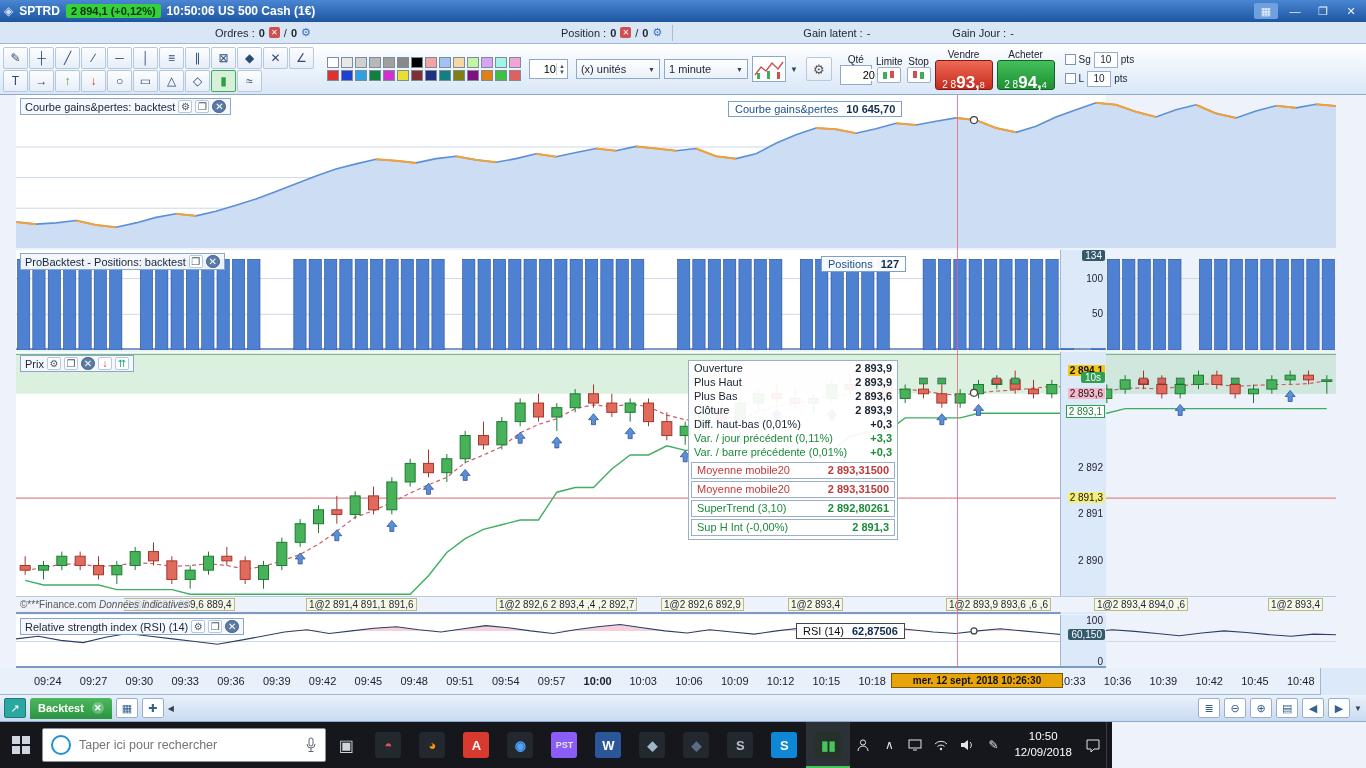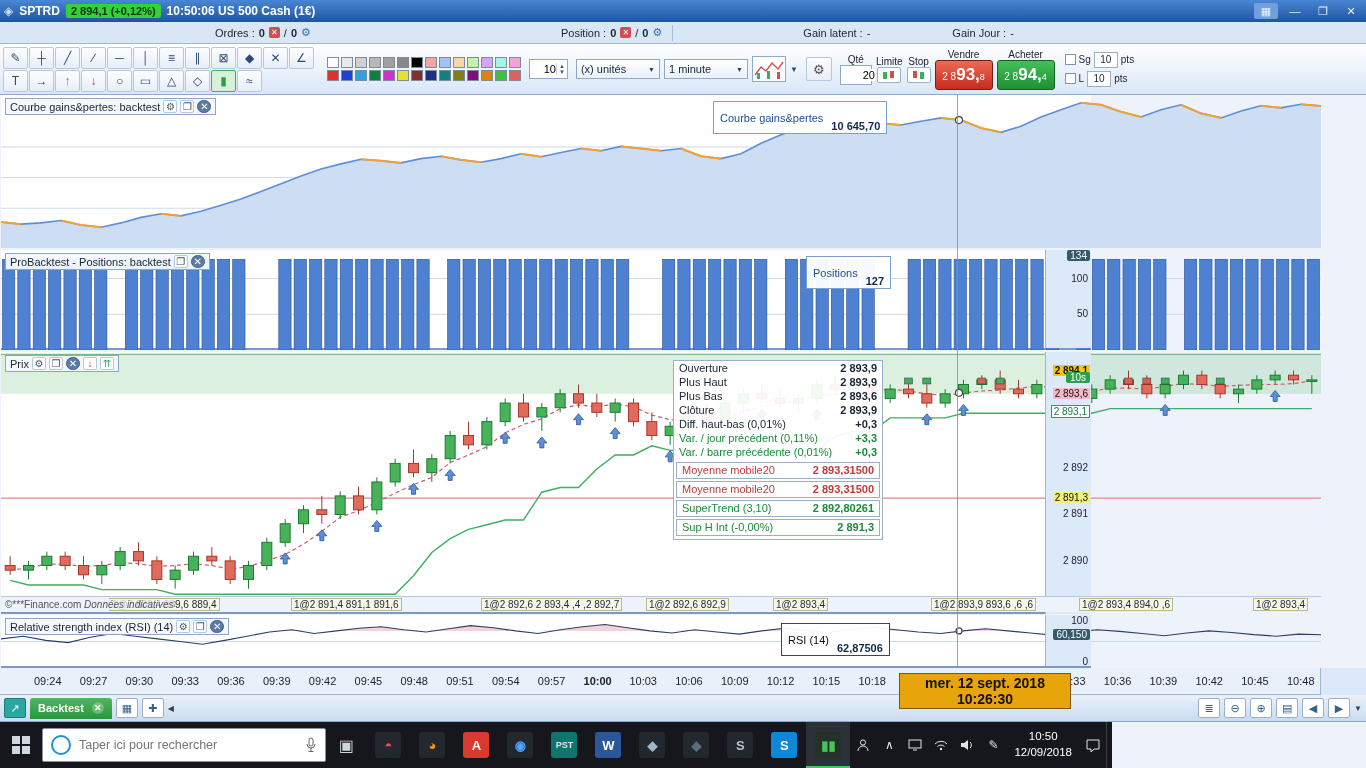--- a/index.html
+++ b/index.html
@@ -38,66 +38,66 @@
   .tb-group { display:flex; align-items:center; gap:4px; margin-left:8px; }
   .spinbox { display:flex; border:1px solid #8ea9cc; background:#fff; height:20px; align-items:center; }
   .spinbox input { border:0; width:26px; font-size:11px; text-align:right; outline:none; font-family:inherit; }
   .spin-arrows { display:flex; flex-direction:column; font-size:6px; color:#456; padding:0 2px; border-left:1px solid #c5d4e6; }
   .selectbox { border:1px solid #8ea9cc; background:linear-gradient(#fff,#e9f0f9); height:20px; display:flex; align-items:center; padding:0 4px; gap:6px; font-size:11px; }
   .selectbox .car { font-size:7px; color:#345; }
   .chartprev { width:34px; height:26px; border:1px solid #8ea9cc; background:#fff; position:relative; }
   .wrenchbtn { width:26px; height:24px; border:1px solid #b6c8de; background:linear-gradient(#fdfdfe,#e7eef8); display:flex; align-items:center; justify-content:center; border-radius:2px; font-size:13px; color:#555; }
   .ordercol { display:flex; flex-direction:column; align-items:center; font-size:10px; color:#223; }
   .minibtn { width:24px; height:16px; border:1px solid #9ab0ca; background:#fff; border-radius:2px; display:flex; align-items:center; justify-content:center; }
-  .bigbtn { width:58px; height:30px; border-radius:3px; color:#fff; display:flex; align-items:baseline; justify-content:center; padding-top:4px; border:1px solid #7a1d14; }
+  .bigbtn { width:58px; height:30px; border-radius:3px; color:#fff; display:flex; align-items:baseline; justify-content:center; padding-top:12px; border:1px solid #7a1d14; }
   .bigbtn.sell { background:linear-gradient(#ef6a54,#c62b1e); }
   .bigbtn.buy  { background:linear-gradient(#43c05a,#1f8f33); border-color:#136326; }
   .bigbtn .sm { font-size:10px; } .bigbtn .lg { font-size:17px; font-weight:bold; } .bigbtn .sup { font-size:9px; vertical-align:super; }
   .ptscol { display:flex; flex-direction:column; gap:3px; margin-left:6px; font-size:10px; }
   .ptsrow { display:flex; align-items:center; gap:3px; }
   .ptsbox { width:24px; height:16px; border:1px solid #9ab0ca; background:#fff; display:flex; align-items:center; justify-content:center; }
   .chk { width:11px; height:11px; border:1px solid #7c93b3; background:#fff; display:inline-block; }
 
   
-  .panel { position:absolute; left:1px; width:1090px; background:#fff; border-bottom:2px solid #7f9ac0; }
+  .panel { position:absolute; left:16px; width:1090px; background:#fff; border-bottom:2px solid #7f9ac0; }
   .plot { position:absolute; left:0; top:0; }
   .scalecol { position:absolute; right:0; top:0; width:46px; height:100%; background:#dce9f8; border-left:1px solid #9fb6d4; }
   .tick { position:absolute; right:3px; font-size:10px; color:#223; }
   .tick.tag-dark { background:#33596b; color:#fff; padding:0 3px; border-radius:2px; right:1px; }
   .tick.tag-orange { background:#f5c518; color:#111; padding:0 2px; font-weight:bold; right:1px; }
   .tick.tag-pink { background:#f5b8c8; color:#111; padding:0 2px; right:1px; }
   .tick.tag-yellow { background:#f3ef7a; color:#111; padding:0 2px; right:1px; }
   .tick.tag-countdown { background:#2e9e4f; color:#fff; padding:0 4px; border-radius:2px; right:1px; }
   .tick.tag-outline-green { background:#fff; border:1px solid #2e9e4f; color:#1d7a3a; padding:0 2px; right:1px; }
   .panel-header { position:absolute; left:4px; top:3px; display:flex; align-items:center; gap:3px;
     background:rgba(244,248,254,.95); border:1px solid #8aa6c8; padding:1px 4px; font-size:11px; z-index:5; }
   .ph-ico { width:14px; height:13px; display:inline-flex; align-items:center; justify-content:center; font-size:10px; color:#456; border:1px solid #b6c8de; background:#fff; border-radius:2px; }
   .ph-ico.close { background:#5b7ba6; color:#fff; border-color:#41608a; border-radius:7px; }
   .float-badge { position:absolute; display:flex; align-items:center; gap:8px; background:rgba(255,255,255,.95);
     border:1px solid #7aa0d0; padding:1px 6px; font-size:11px; color:#1d4f8f; z-index:6; }
-  .float-badge b { color:#102a4d;margin-top:17px; }
+  .float-badge b { color:#102a4d; }
   .crosshair-v { position:absolute; left:957px; top:95px; width:1px; height:573px; background:#e4627f; opacity:.8; z-index:40; }
 
   
   .tooltip { position:absolute; left:672px; top:8px; width:210px; background:rgba(255,255,255,.93);
     border:1px solid #9ab0ca; z-index:30; font-size:11px; }
   .tt-row { display:flex; justify-content:space-between; padding:0 5px; line-height:14px; }
   .tt-row.green { color:#1d8a3a; }
   .tt-ind { display:flex; justify-content:space-between; border:1px solid #9ab0ca; background:#fff; margin:2px 0 0 0; padding:0 5px; line-height:15px; }
   .trade-row { position:absolute; left:0; bottom:0; height:16px; width:1320px; background:#eef3fb; border-top:1px solid #b8c9de; z-index:8; }
   .trade-lbl { position:absolute; top:1px; background:#f7f7e8; border:1px solid #b9b98a; font-size:10px; padding:0 2px; white-space:nowrap; }
   .copyright { position:absolute; left:4px; bottom:2px; font-size:10px; color:#555; z-index:9; background:rgba(238,243,251,.8); }
   .copyright i { font-style:italic; }
 
   
   .timeaxis { position:absolute; left:0; top:668px; width:1366px; height:27px; background:#e8f0fa; border-bottom:1px solid #9fb6d4; }
   .tlabel { position:absolute; top:7px; font-size:11px; color:#223; }
   .tlabel.bold { font-weight:bold; }
   .datebox { position:absolute; top:5px; left:891px; width:172px; background:#e8a50a; color:#111; border:1px solid #7a5800;
-    font-size:14px; text-align:center; padding:1px 8px; font-weight:bold; z-index:10;margin-left:8px; }
+    font-size:10px; text-align:center; padding:1px 8px; font-weight:bold; z-index:10; }
 
   
   .bottombar { position:absolute; left:0; top:695px; width:1366px; height:27px;
     background:linear-gradient(#eaf1fa,#c9dbf0); border-bottom:1px solid #8ea9cc; display:flex; align-items:center; padding:0 4px; gap:4px; }
   .tab-backtest { background:linear-gradient(#4db85e,#2a9440); color:#fff; font-weight:bold; padding:2px 8px; border-radius:3px 3px 0 0;
     display:flex; align-items:center; gap:8px; height:21px; }
   .tab-x { font-size:9px; background:rgba(255,255,255,.25); border-radius:6px; width:12px; height:12px; display:flex; align-items:center; justify-content:center; }
   .bb-ico { width:22px; height:20px; border:1px solid #9ab0ca; background:#fff; display:flex; align-items:center; justify-content:center; font-size:11px; color:#35618f; border-radius:2px; }
   .bb-spacer { flex:1; }
 
@@ -844,21 +844,21 @@
       <div class="tb-ico">
         <span class="appico" style="background: rgb(35, 39, 46); color: rgb(255, 149, 0);">◕</span>
       </div>
       <div class="tb-ico">
         <span class="appico" style="background: rgb(217, 58, 48); color: rgb(255, 255, 255);">A</span>
       </div>
       <div class="tb-ico">
         <span class="appico" style="background: rgb(35, 39, 46); color: rgb(77, 163, 255);">◉</span>
       </div>
       <div class="tb-ico">
-        <span class="appico" style="background: #0f766e; color: rgb(223, 227, 232); font-size: 9px;">PST</span>
+        <span class="appico" style="background: #8b5cf6; color: rgb(223, 227, 232); font-size: 9px;">PST</span>
       </div>
       <div class="tb-ico">
         <span class="appico" style="background: rgb(43, 87, 154); color: rgb(255, 255, 255);">W</span>
       </div>
       <div class="tb-ico">
         <span class="appico" style="background: rgb(35, 39, 46); color: rgb(159, 182, 201);">◆</span>
       </div>
       <div class="tb-ico">
         <span class="appico" style="background: rgb(35, 39, 46); color: rgb(90, 109, 133);">◆</span>
       </div>

